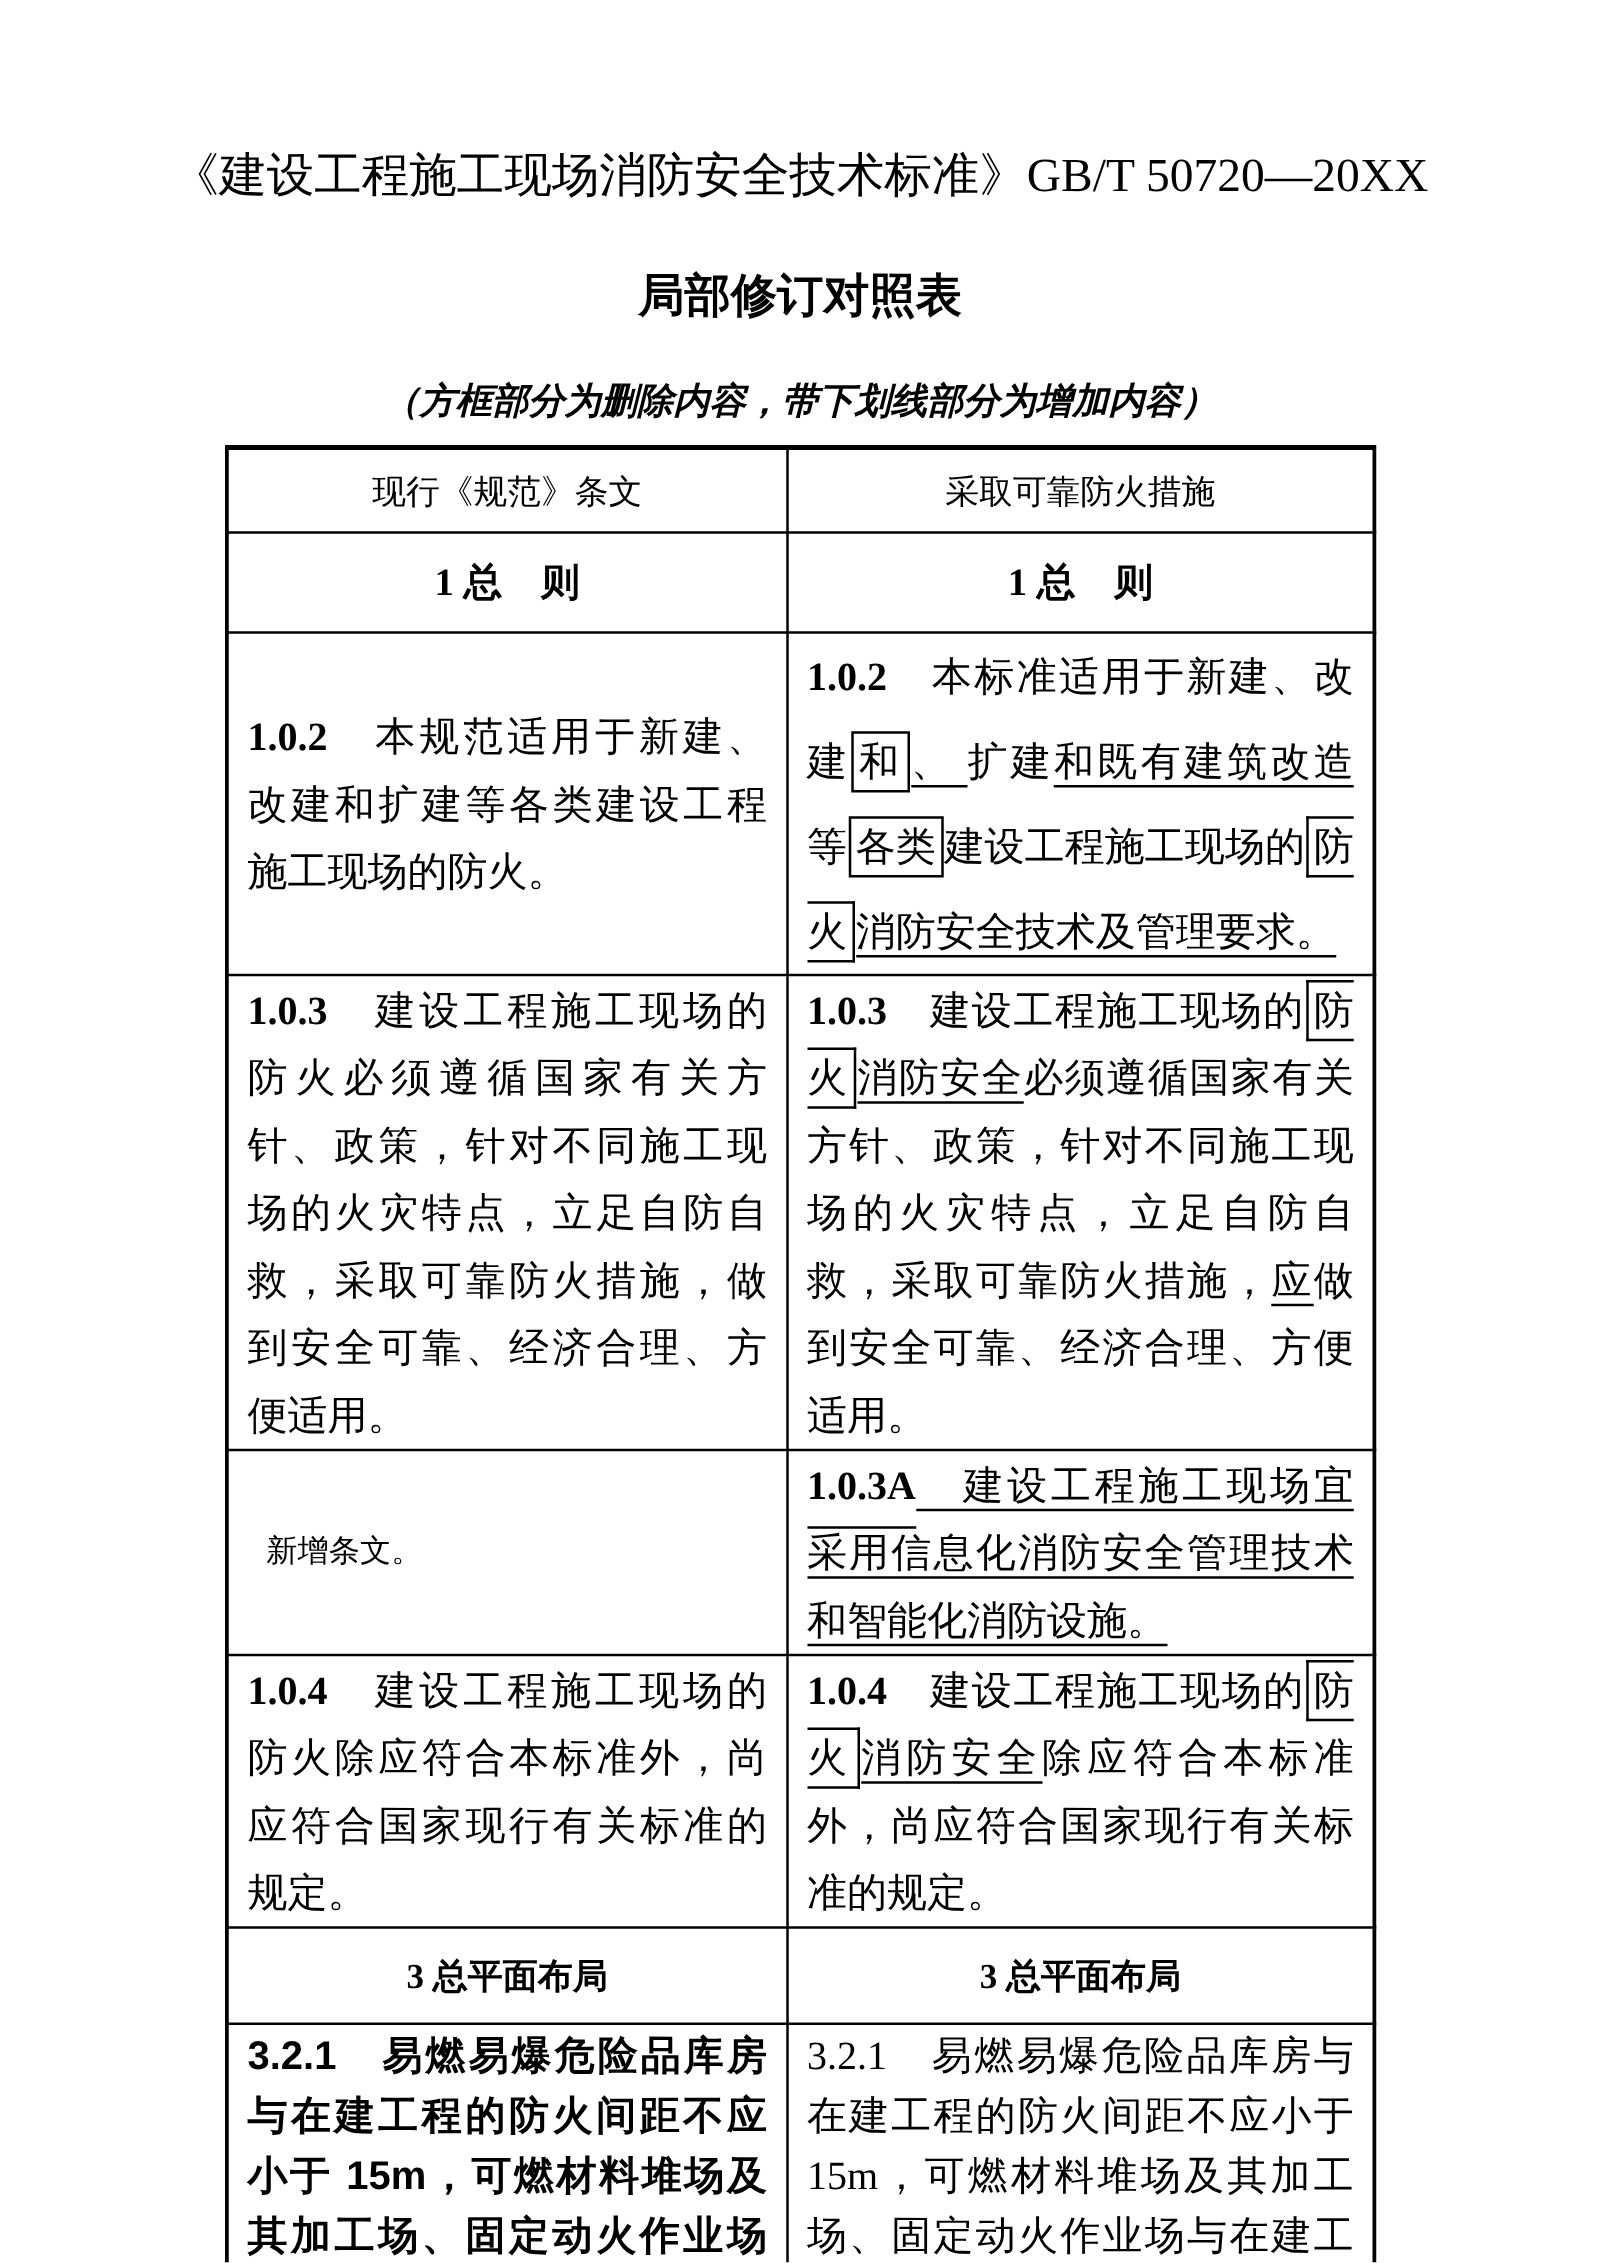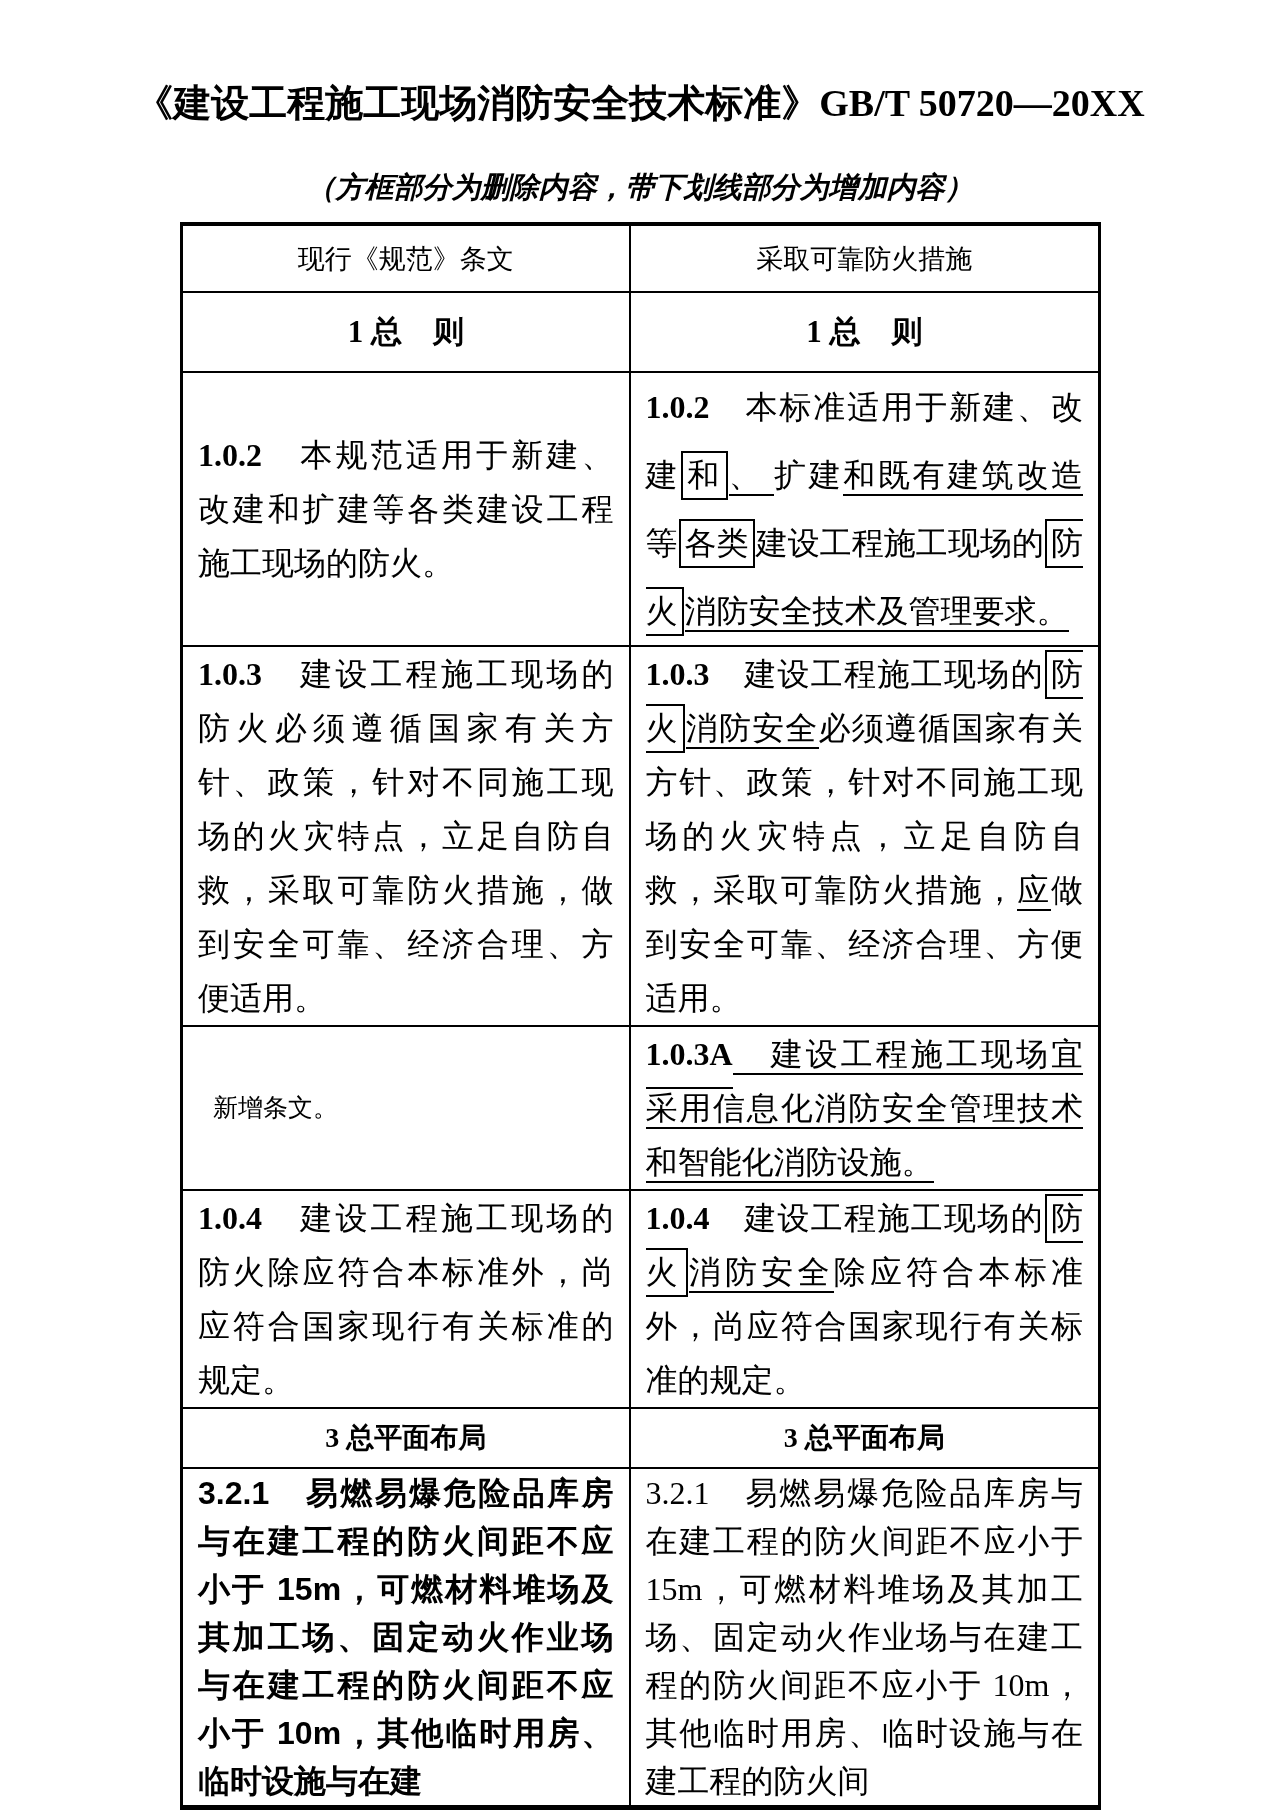--- a/index.html
+++ b/index.html
@@ -7,25 +7,25 @@
     position: relative;
     width: 1280px;
     height: 1810px;
     background: #ffffff;
     color: #000000;
     font-family: "Liberation Serif", "DejaVu Serif", serif;
     overflow: hidden;
   }
   .doc-title {
     margin: 0;
-    padding-top: 82px;
+    padding-top: 120px;
     text-align: center;
     font-size: 38px;
     line-height: 42px;
-    font-weight: bold;
+    font-weight: normal;
   }
   .doc-subtitle {
     margin: 0;
     margin-top: 56px;
     text-align: center;
     font-size: 37px;
     line-height: 40px;
     font-weight: bold;
   }
   .doc-note {
@@ -53,21 +53,21 @@
     vertical-align: middle;
     overflow: hidden;
     padding: 0;
   }
   tr.row-header  { height: 68px; }
   tr.row-sec1    { height: 80px; }
   tr.row-102     { height: 205px; }
   tr.row-103     { height: 260px; }
   tr.row-103a    { height: 160px; }
   tr.row-104     { height: 160px; }
-  tr.row-sec3    { height: 60px; }
+  tr.row-sec3    { height: 77px; }
   tr.row-321     { height: 245px; }
   th.col-h {
     font-weight: normal;
     font-size: 27px;
     text-align: center;
   }
   td.sec {
     text-align: center;
     font-weight: bold;
   }
@@ -114,20 +114,21 @@
     font-size: 23px;
   }
 </style>
 </head>
 <body>
 
 <div class="page">
 
   <h1 class="doc-title">《建设工程施工现场消防安全技术标准》GB/T 50720—20XX</h1>
 
+  <h2 class="doc-subtitle">局部修订对照表</h2>
 
   <p class="doc-note">（方框部分为删除内容，带下划线部分为增加内容）</p>
 
   <table class="cmp">
     <colgroup>
       <col class="c-left">
       <col class="c-right">
     </colgroup>
 
     <tbody>

